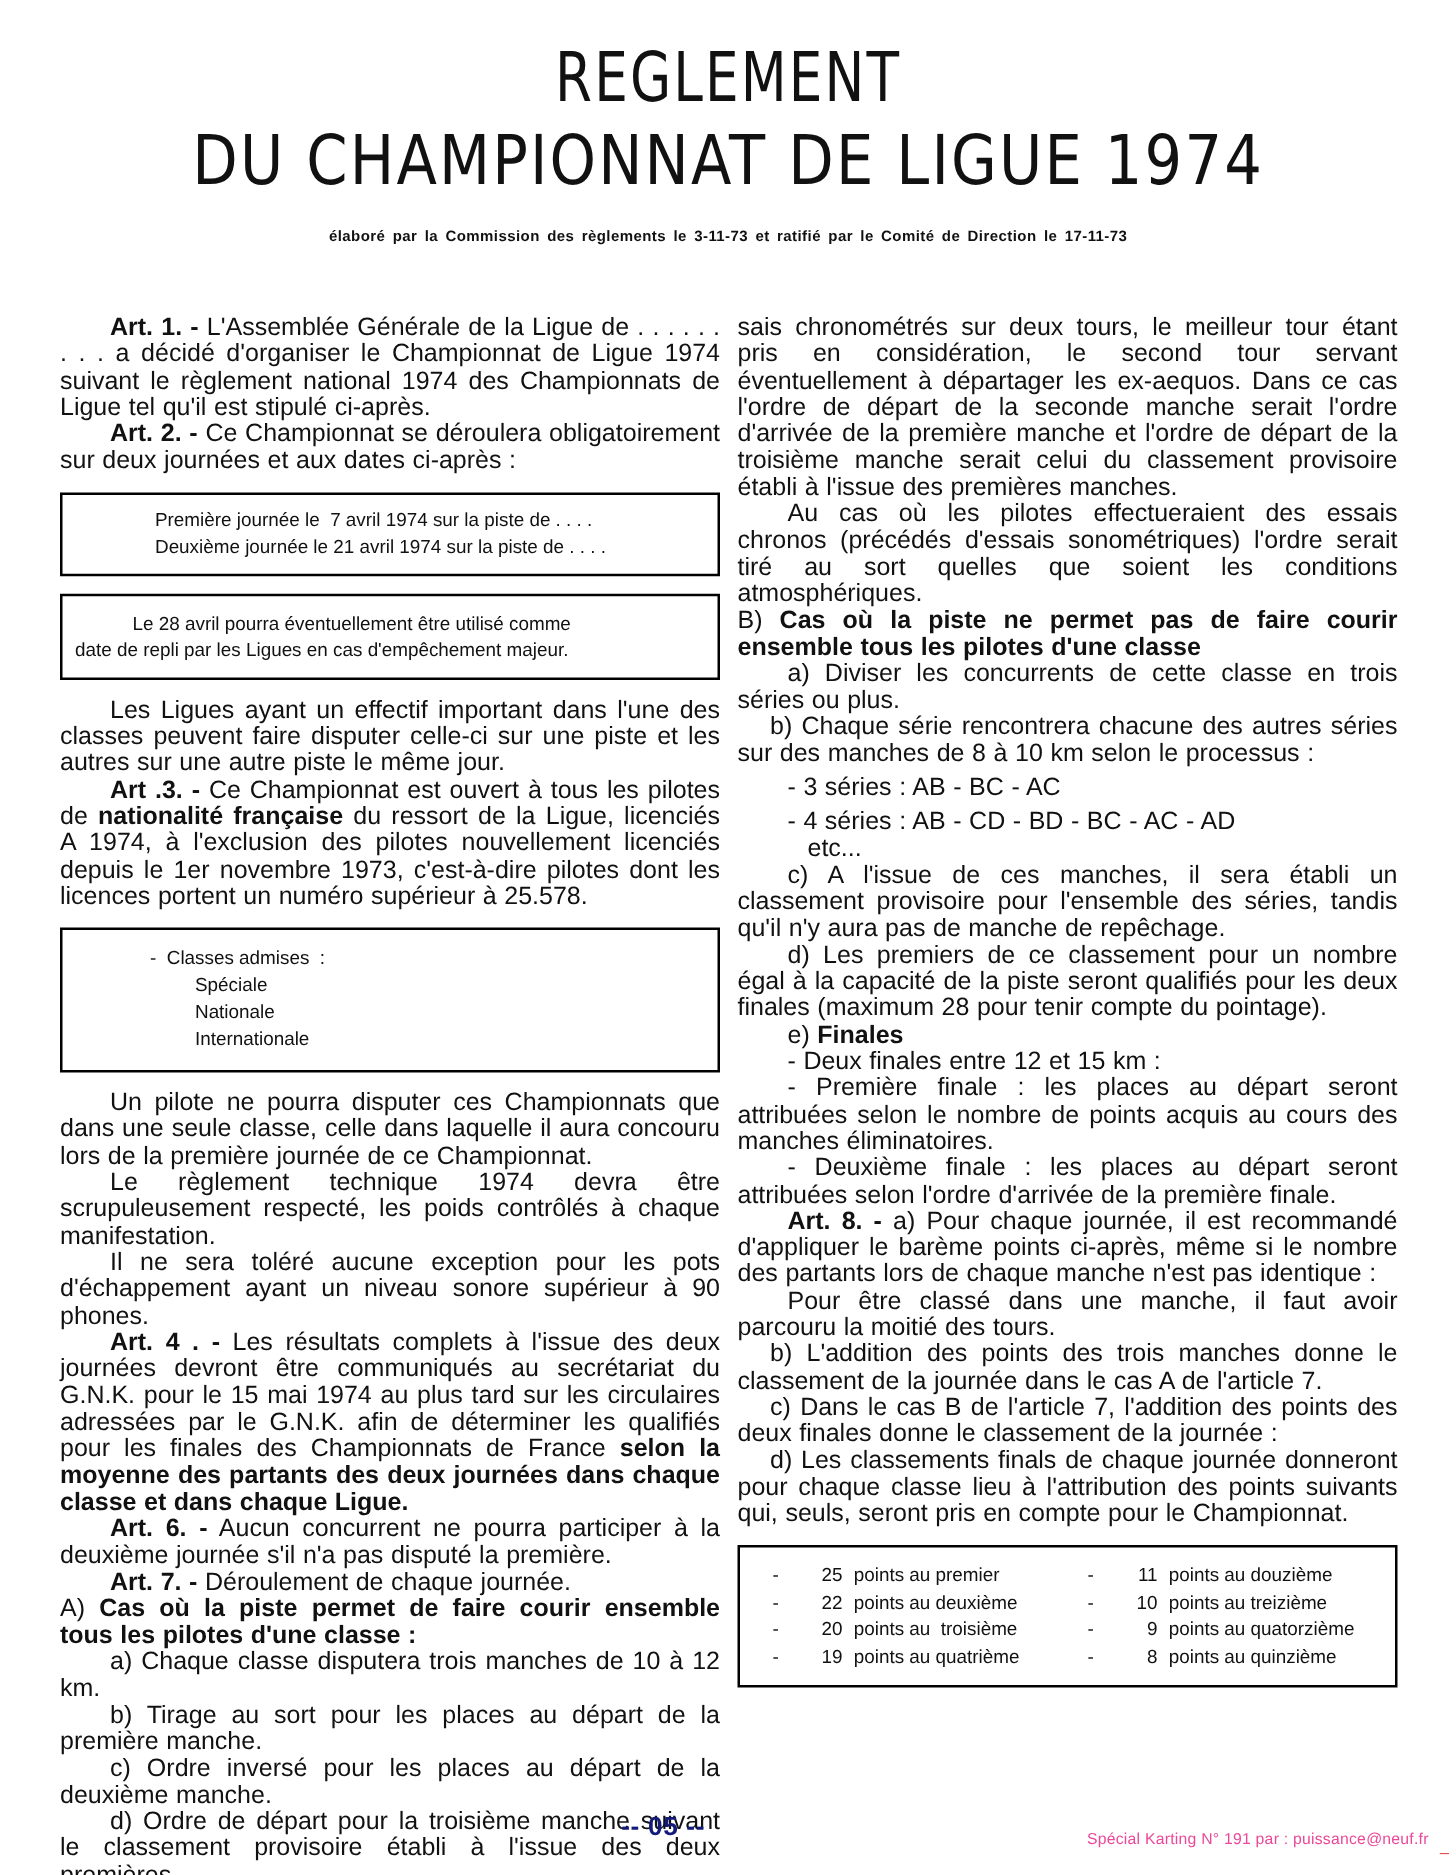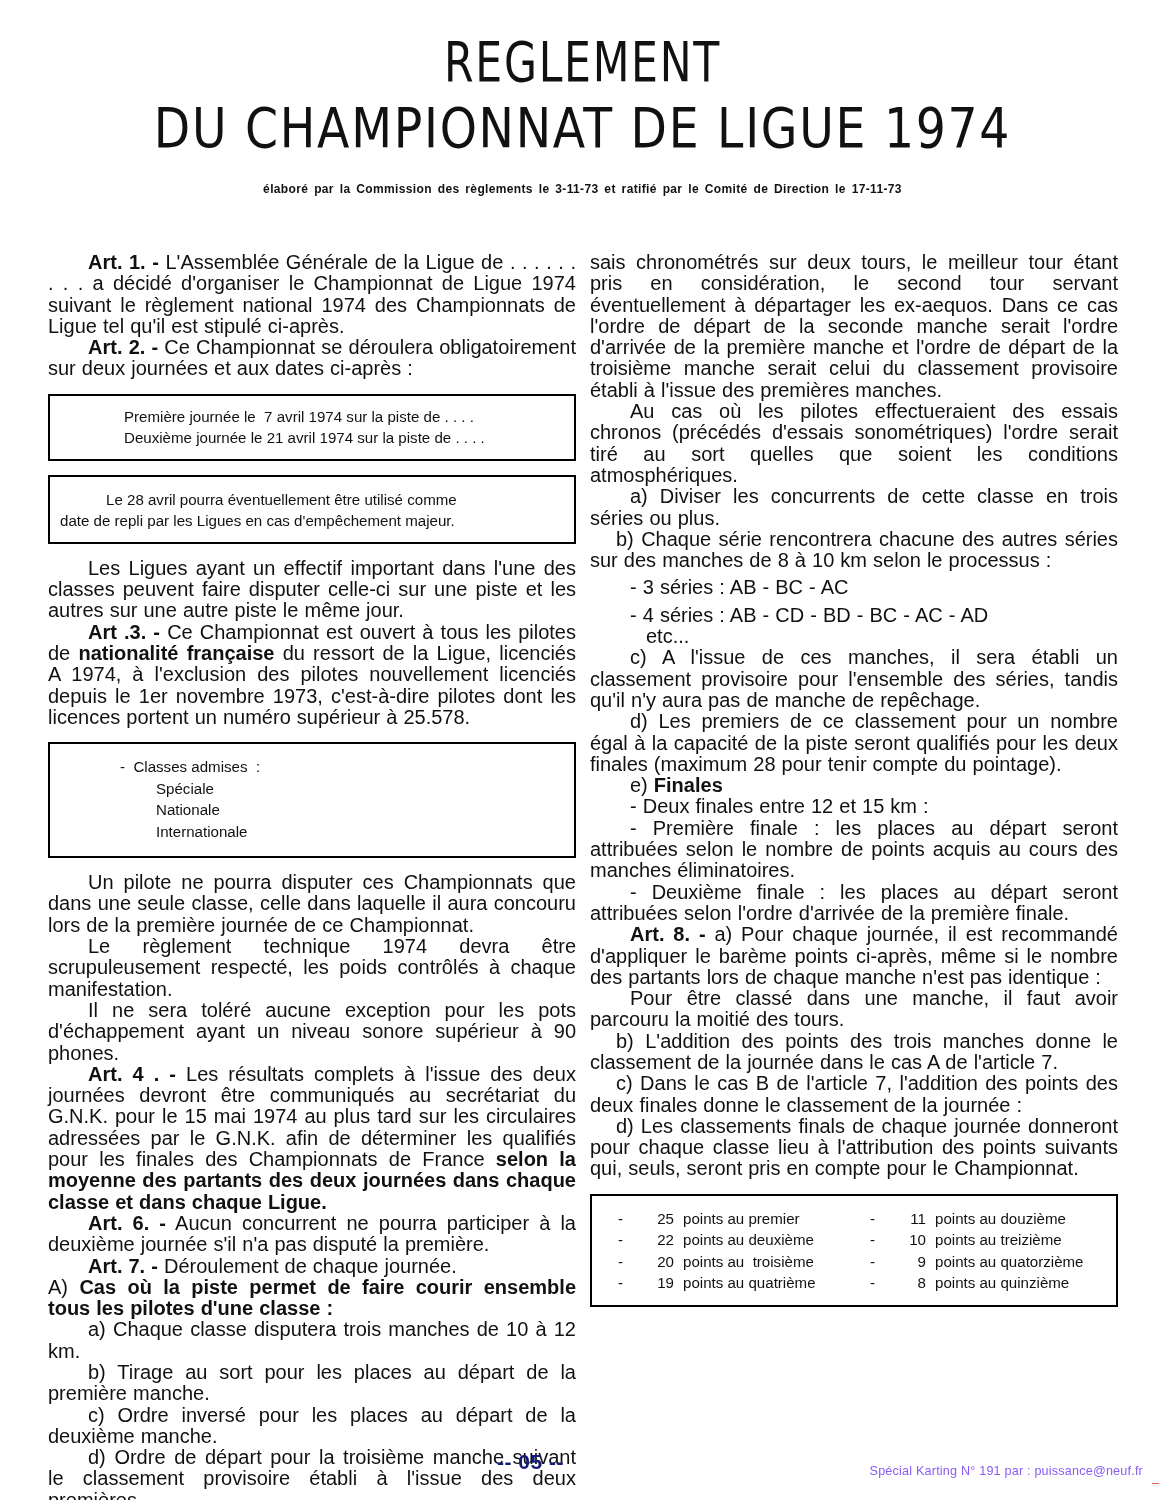--- a/index.html
+++ b/index.html
@@ -212,20 +212,21 @@
       <p class="body"><span class="indent"></span><span>d) Ordre de départ pour la troisième manche suivant le classement provisoire établi à l'issue des deux premières.</span></p>
 
     </div>
 
     <div class="col col-right">
 
       <p class="body"><span>sais chronométrés sur deux tours, le meilleur tour étant pris en considération, le second tour servant éventuellement à départager les ex-aequos. Dans ce cas l'ordre de départ de la seconde manche serait l'ordre d'arrivée de la première manche et l'ordre de départ de la troisième manche serait celui du classement provisoire établi à l'issue des premières manches.</span></p>
 
       <p class="body"><span class="indent"></span><span>Au cas où les pilotes effectueraient des essais chronos (précédés d'essais sonométriques) l'ordre serait tiré au sort quelles que soient les conditions atmosphériques.</span></p>
 
+      <p class="body tight" style="margin-top:6px;"><span>B) </span><b>Cas où la piste ne permet pas de faire courir ensemble tous les pilotes d'une classe</b></p>
 
       <p class="body"><span class="indent"></span><span>a) Diviser les concurrents de cette classe en trois séries ou plus.</span></p>
 
       <p class="body"><span class="indent-sm"></span><span>b) Chaque série rencontrera chacune des autres séries sur des manches de 8 à 10 km selon le processus :</span></p>
 
       <p class="body" style="margin-top:6px;text-align:left;"><span class="indent"></span><span>-  3 séries :  AB - BC - AC</span></p>
 
       <p class="body" style="margin-top:6px;text-align:left;"><span class="indent"></span><span>-  4 séries :  AB - CD - BD - BC - AC - AD</span></p>
 
       <p class="body tight" style="text-align:left;"><span class="indent" style="width:56px;"></span><span>etc...</span></p>
@@ -267,16 +268,16 @@
               <div class="pt-row"><span class="pt-dash">-</span><span class="pt-num">9</span><span class="pt-word">points au quatorzième</span></div>
               <div class="pt-row"><span class="pt-dash">-</span><span class="pt-num">8</span><span class="pt-word">points au quinzième</span></div>
             </div>
         </div>
       </div>
 
     </div>
   </div>
 
   <div class="page-number" style="color: rgb(20, 26, 122);">-- 05 --</div>
-  <div class="credit" style="color: #8b5cf6;">Spécial Karting N° 191 par :  puissance@neuf.fr</div>
+  <div class="credit" style="color: #ec4899;">Spécial Karting N° 191 par :  puissance@neuf.fr</div>
   <div class="credit-tail" style="color: rgb(224, 56, 60);">_</div>
 
 </div>
 
 </body></html>

